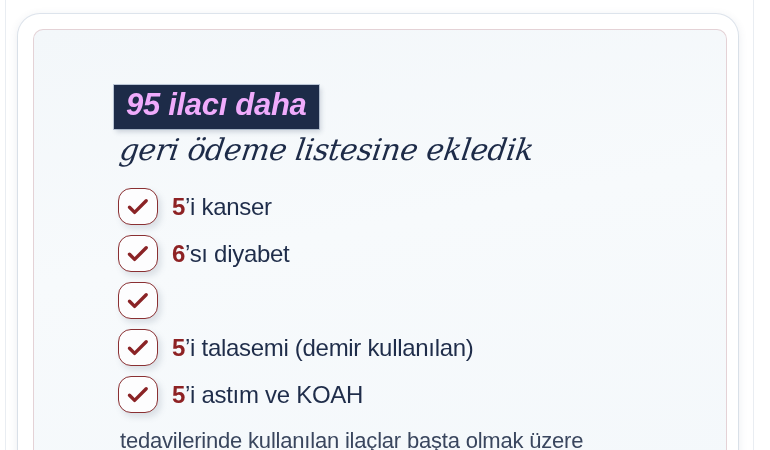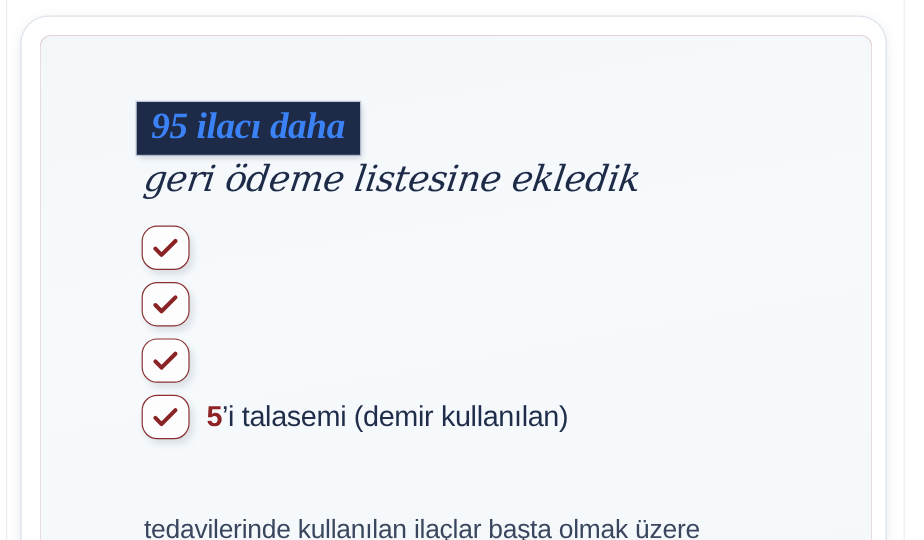--- a/index.html
+++ b/index.html
@@ -56,28 +56,27 @@
     border-bottom: none;
     border-radius: 10px 10px 0 0;
     box-sizing: border-box;
     overflow: hidden;
   }
 
   
   .badge {
     position: absolute;
     background: #1d2b48;
-    color: #3b82f6;
+    color: #f0abfc;
     font-style: italic;
     font-weight: bold;
     letter-spacing: -0.3px;
     white-space: nowrap;
     box-shadow: 0 0 0 1px rgba(120,140,170,0.45),
                 2px 3px 5px rgba(40,60,90,0.20);
-    font-family: Liberation Serif, serif;
   }
   .badge-top {
     left: 80px;
     top: 55px;
     padding: 4px 13px 7px 12px;
     font-size: 31px;
     line-height: 1.06;
   }
 
   
@@ -165,27 +164,33 @@
     <div class="script-line">geri ödeme listesine ekledik</div>
 
     <div class="check-list">
 
       <div class="check-row">
         <span class="check-badge">
           <svg width="22" height="18" viewBox="0 0 22 18" aria-hidden="true">
             <path d="M2.5 9.2 L7.6 14.4 L19.2 2.8" fill="none" stroke="#8a2326" stroke-width="3.4" stroke-linecap="round" stroke-linejoin="round"></path>
           </svg>
         </span>
-      </div>
-
-      <div class="check-row">
-        <span class="check-badge">
-          <svg width="22" height="18" viewBox="0 0 22 18" aria-hidden="true">
-            <path d="M2.5 9.2 L7.6 14.4 L19.2 2.8" fill="none" stroke="#8a2326" stroke-width="3.4" stroke-linecap="round" stroke-linejoin="round"></path>
-          </svg>
+        <span class="check-text">
+          <span class="num">5</span><span>’i</span><span> kanser</span>
+        </span>
+      </div>
+
+      <div class="check-row">
+        <span class="check-badge">
+          <svg width="22" height="18" viewBox="0 0 22 18" aria-hidden="true">
+            <path d="M2.5 9.2 L7.6 14.4 L19.2 2.8" fill="none" stroke="#8a2326" stroke-width="3.4" stroke-linecap="round" stroke-linejoin="round"></path>
+          </svg>
+        </span>
+        <span class="check-text">
+          <span class="num">6</span><span>’sı</span><span> diyabet</span>
         </span>
       </div>
 
       <div class="check-row">
         <span class="check-badge">
           <svg width="22" height="18" viewBox="0 0 22 18" aria-hidden="true">
             <path d="M2.5 9.2 L7.6 14.4 L19.2 2.8" fill="none" stroke="#8a2326" stroke-width="3.4" stroke-linecap="round" stroke-linejoin="round"></path>
           </svg>
         </span>
       </div>
@@ -194,19 +199,29 @@
         <span class="check-badge">
           <svg width="22" height="18" viewBox="0 0 22 18" aria-hidden="true">
             <path d="M2.5 9.2 L7.6 14.4 L19.2 2.8" fill="none" stroke="#8a2326" stroke-width="3.4" stroke-linecap="round" stroke-linejoin="round"></path>
           </svg>
         </span>
         <span class="check-text">
           <span class="num">5</span><span>’i</span><span> talasemi (demir kullanılan)</span>
         </span>
       </div>
 
+      <div class="check-row">
+        <span class="check-badge">
+          <svg width="22" height="18" viewBox="0 0 22 18" aria-hidden="true">
+            <path d="M2.5 9.2 L7.6 14.4 L19.2 2.8" fill="none" stroke="#8a2326" stroke-width="3.4" stroke-linecap="round" stroke-linejoin="round"></path>
+          </svg>
+        </span>
+        <span class="check-text">
+          <span class="num">5</span><span>’i</span><span> astım ve KOAH</span>
+        </span>
+      </div>
 
     </div>
 
     <div class="closing-line">tedavilerinde kullanılan ilaçlar başta olmak üzere</div>
 
   </div>
 </div>
 
 </body></html>

